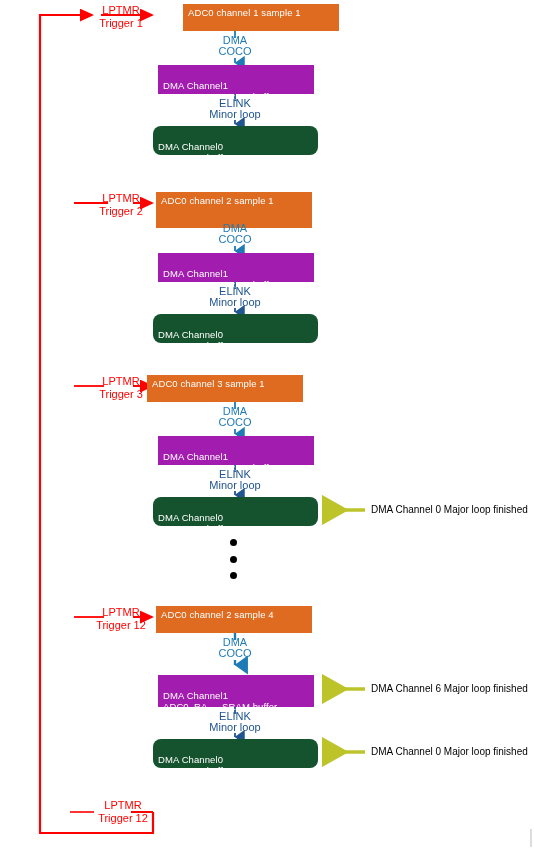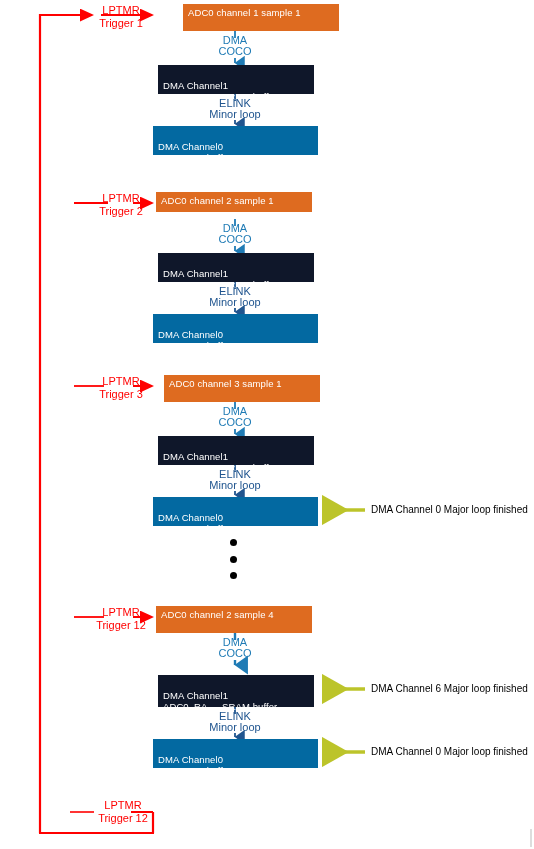--- a/index.html
+++ b/index.html
@@ -18,22 +18,22 @@
     box-sizing:border-box;
     color:#ffffff;
     font-size:9.5px;
     line-height:11.5px;
     padding:3px 5px 0 5px;
     letter-spacing:0.1px;
     white-space:pre-line;
     z-index:5;
   }
   .box.orange{background:#DE6B20;}
-  .box.lblue{background:#0f172a;}
-  .box.dblue{background:#0369a1;}
+  .box.lblue{background:#a21caf;}
+  .box.dblue{background:#14532d;border-radius:8px;}
   .box .l2{display:block;}
 
   
   .conn-label{
     position:absolute;
     color:#1F7BB5;
     font-size:11px;
     line-height:10.5px;
     text-align:center;
     z-index:6;
@@ -195,42 +195,42 @@
 Minor loop</div>
 
   <div class="box dblue" style="left:153px;top:126px;width:165px;height:29px;">
     <span>DMA Channel0</span>
     <span class="l2">SRAM muxbuffer → ADC0_SC1A</span>
   </div>
 
   <div class="trig-label" style="left:90px;top:192px;width:62px;">LPTMR
 Trigger 2</div>
 
-  <div class="box orange" style="left:156px;top:192px;width:156px;height:20px;">ADC0 channel 2 sample 1</div>
+  <div class="box orange" style="left:156px;top:192px;width:156px;height:36px;">ADC0 channel 2 sample 1</div>
 
   <div class="conn-label" style="left:205px;top:223px;width:60px;">DMA
 COCO</div>
 
   <div class="box lblue" style="left:158px;top:253px;width:156px;height:29px;">
     <span>DMA Channel1</span>
     <span class="l2">ADC0_RA → SRAM buffer</span>
   </div>
 
   <div class="conn-label dark" style="left:198px;top:286px;width:74px;">ELINK
 Minor loop</div>
 
   <div class="box dblue" style="left:153px;top:314px;width:165px;height:29px;">
     <span>DMA Channel0</span>
     <span class="l2">SRAM muxbuffer → ADC0_SC1A</span>
   </div>
 
   <div class="trig-label" style="left:90px;top:375px;width:62px;">LPTMR
 Trigger 3</div>
 
-  <div class="box orange" style="left:164px;top:375px;width:156px;height:27px;">ADC0 channel 3 sample 1</div>
+  <div class="box orange" style="left:147px;top:375px;width:156px;height:27px;">ADC0 channel 3 sample 1</div>
 
   <div class="conn-label" style="left:205px;top:406px;width:60px;">DMA
 COCO</div>
 
   <div class="box lblue" style="left:158px;top:436px;width:156px;height:29px;">
     <span>DMA Channel1</span>
     <span class="l2">ADC0_RA → SRAM buffer</span>
   </div>
 
   <div class="conn-label dark" style="left:198px;top:469px;width:74px;">ELINK

